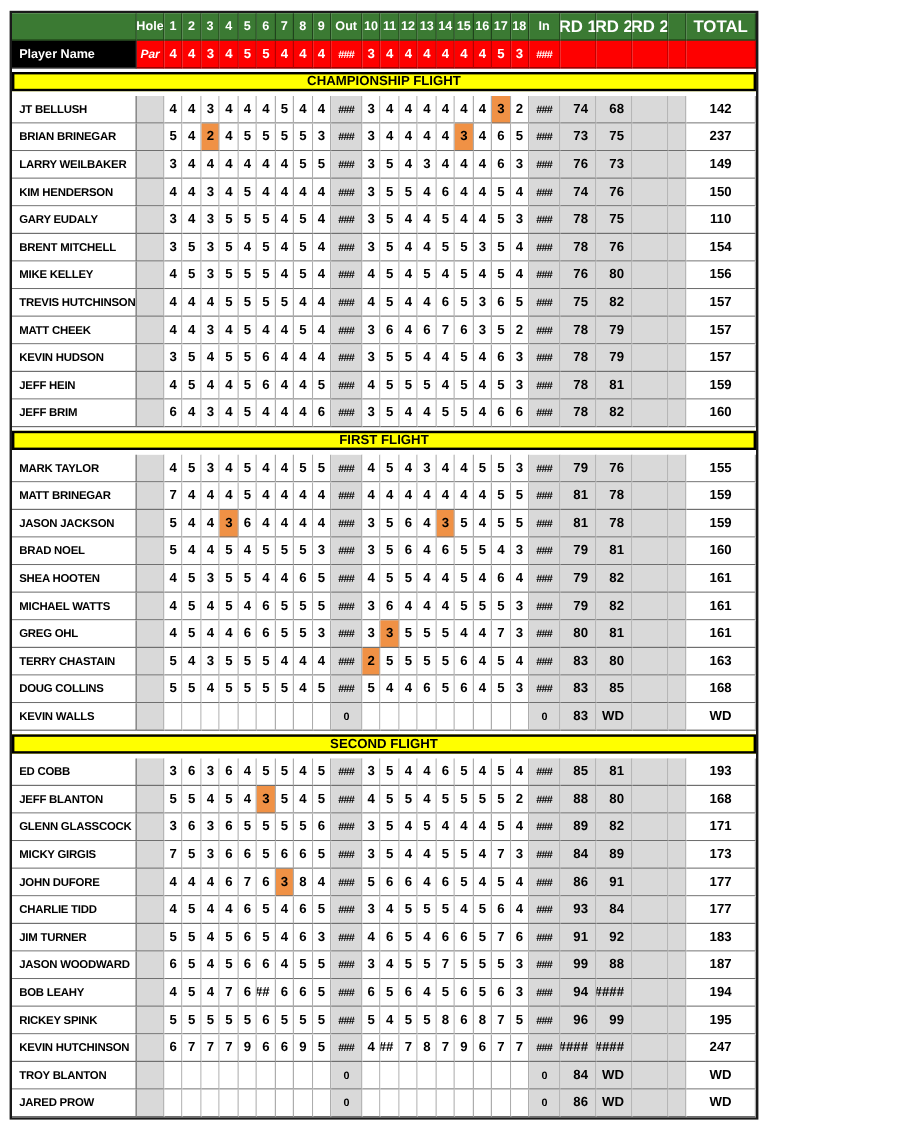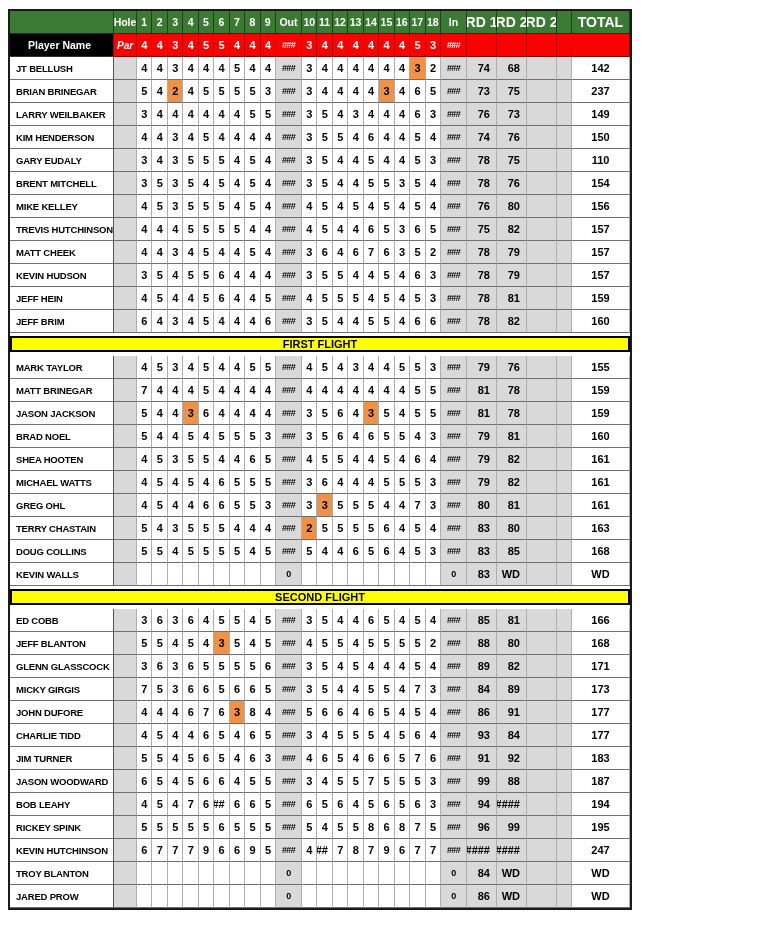--- a/index.html
+++ b/index.html
@@ -10,21 +10,21 @@
     display:grid;
     grid-template-columns:104px 23px repeat(9,1fr) 26px repeat(9,1fr) 26px 30px 30px 30px 15px 58px;
     grid-auto-rows:23px;
   }
   .c{
     box-sizing:border-box;display:flex;align-items:center;overflow:hidden;
     border-right:1px solid #adadad;border-bottom:1px solid #6f6f6f;
     font-weight:bold;font-size:11px;color:#000;white-space:nowrap;
   }
   .green{background:#3B7A33;color:#fff;border-right:1px solid rgba(0,0,0,.45);border-bottom:1px solid #16320f;font-size:10.5px;}
-  .black{background:#000;color:#fff;padding-left:18px;font-size:10.5px;border-right:1px solid #333;border-bottom:1px solid #333;}
+  .black{background:#000;color:#fff;padding-left:6px;font-size:10.5px;border-right:1px solid #333;border-bottom:1px solid #333;}
   .red{background:#FE0000;color:#fff;border-right:1px solid rgba(120,0,0,.55);border-bottom:1px solid #7a0000;}
   .gray{background:#D9D9D9;}
   .white{background:#ffffff;}
   .name{padding-left:6px;font-size:9.5px;letter-spacing:-0.2px;border-right:1px solid #555;}
   .ctr{justify-content:center;}
   .num{justify-content:flex-end;padding-right:4px;}
   .rnum{justify-content:flex-end;padding-right:6px;}
   .sm{font-size:14px;}
   .hash{justify-content:center;font-size:9px;letter-spacing:-0.6px;padding:0;}
   .orange{background:#F09145;}
@@ -86,20 +86,21 @@
     <div class="c red num">4</div>
     <div class="c red num">4</div>
     <div class="c red num">5</div>
     <div class="c red num">3</div>
     <div class="c red hash">###</div>
     <div class="c red"></div>
     <div class="c red"></div>
     <div class="c red"></div>
     <div class="c red"></div>
     <div class="c red"></div>
+    <div class="c band">CHAMPIONSHIP FLIGHT</div>
     <div class="c white name">JT BELLUSH</div>
     <div class="c gray"></div>
     <div class="c num white">4</div>
     <div class="c num white">4</div>
     <div class="c num white">3</div>
     <div class="c num white">4</div>
     <div class="c num white">4</div>
     <div class="c num white">4</div>
     <div class="c num white">5</div>
     <div class="c num white">4</div>
@@ -708,21 +709,21 @@
     <div class="c num white">6</div>
     <div class="c num white">5</div>
     <div class="c num white">4</div>
     <div class="c num white">5</div>
     <div class="c num white">4</div>
     <div class="c gray hash">###</div>
     <div class="c gray rnum">85</div>
     <div class="c gray rnum">81</div>
     <div class="c gray"></div>
     <div class="c gray"></div>
-    <div class="c white total">166</div>
+    <div class="c white total">193</div>
     <div class="c white name">JEFF BLANTON</div>
     <div class="c gray"></div>
     <div class="c num white">5</div>
     <div class="c num white">5</div>
     <div class="c num white">4</div>
     <div class="c num white">5</div>
     <div class="c num white">4</div>
     <div class="c num orange">3</div>
     <div class="c num white">5</div>
     <div class="c num white">4</div>

